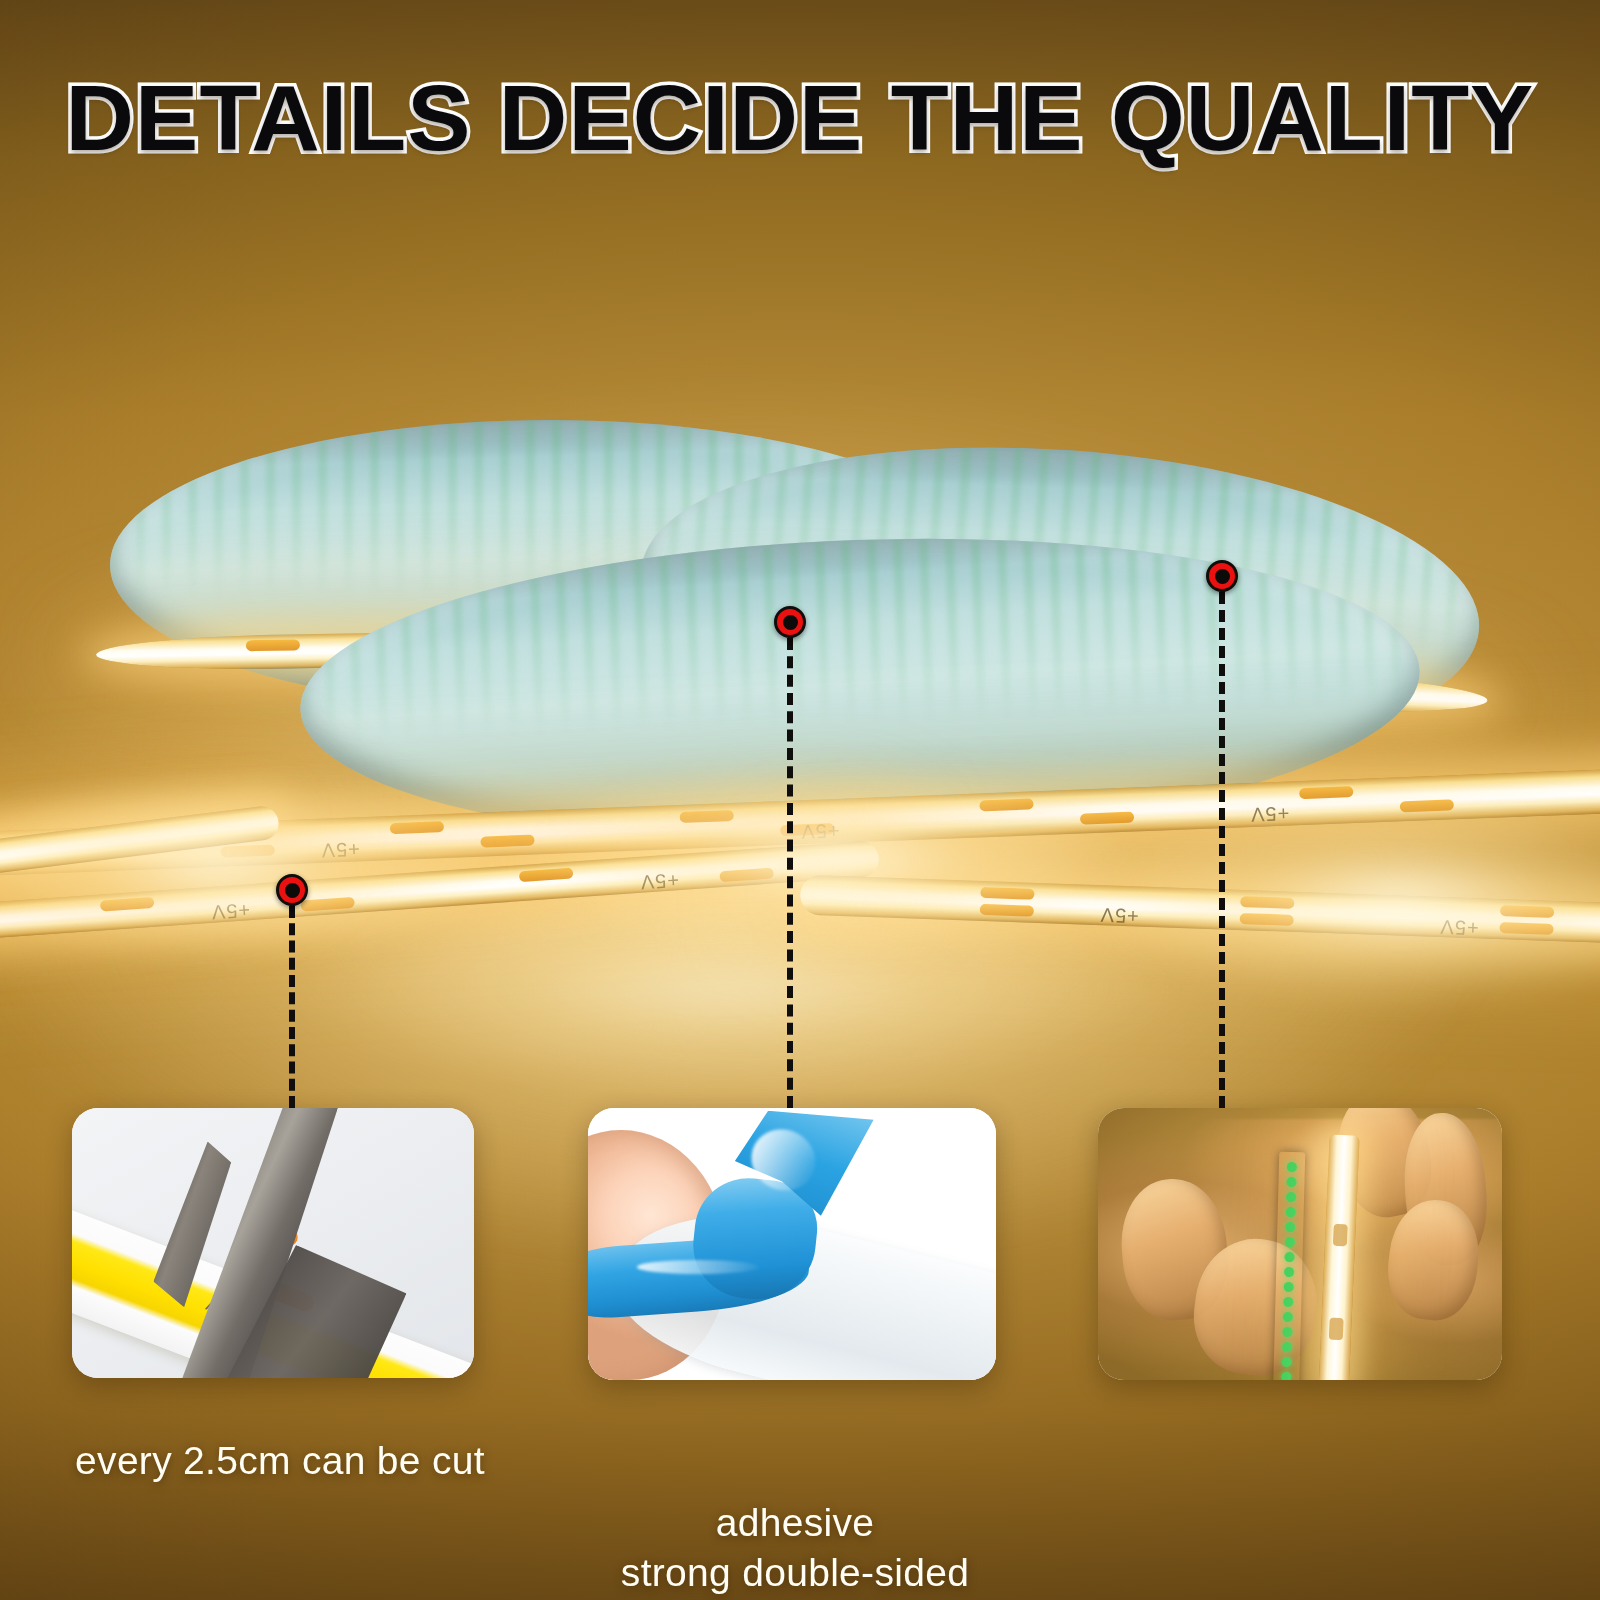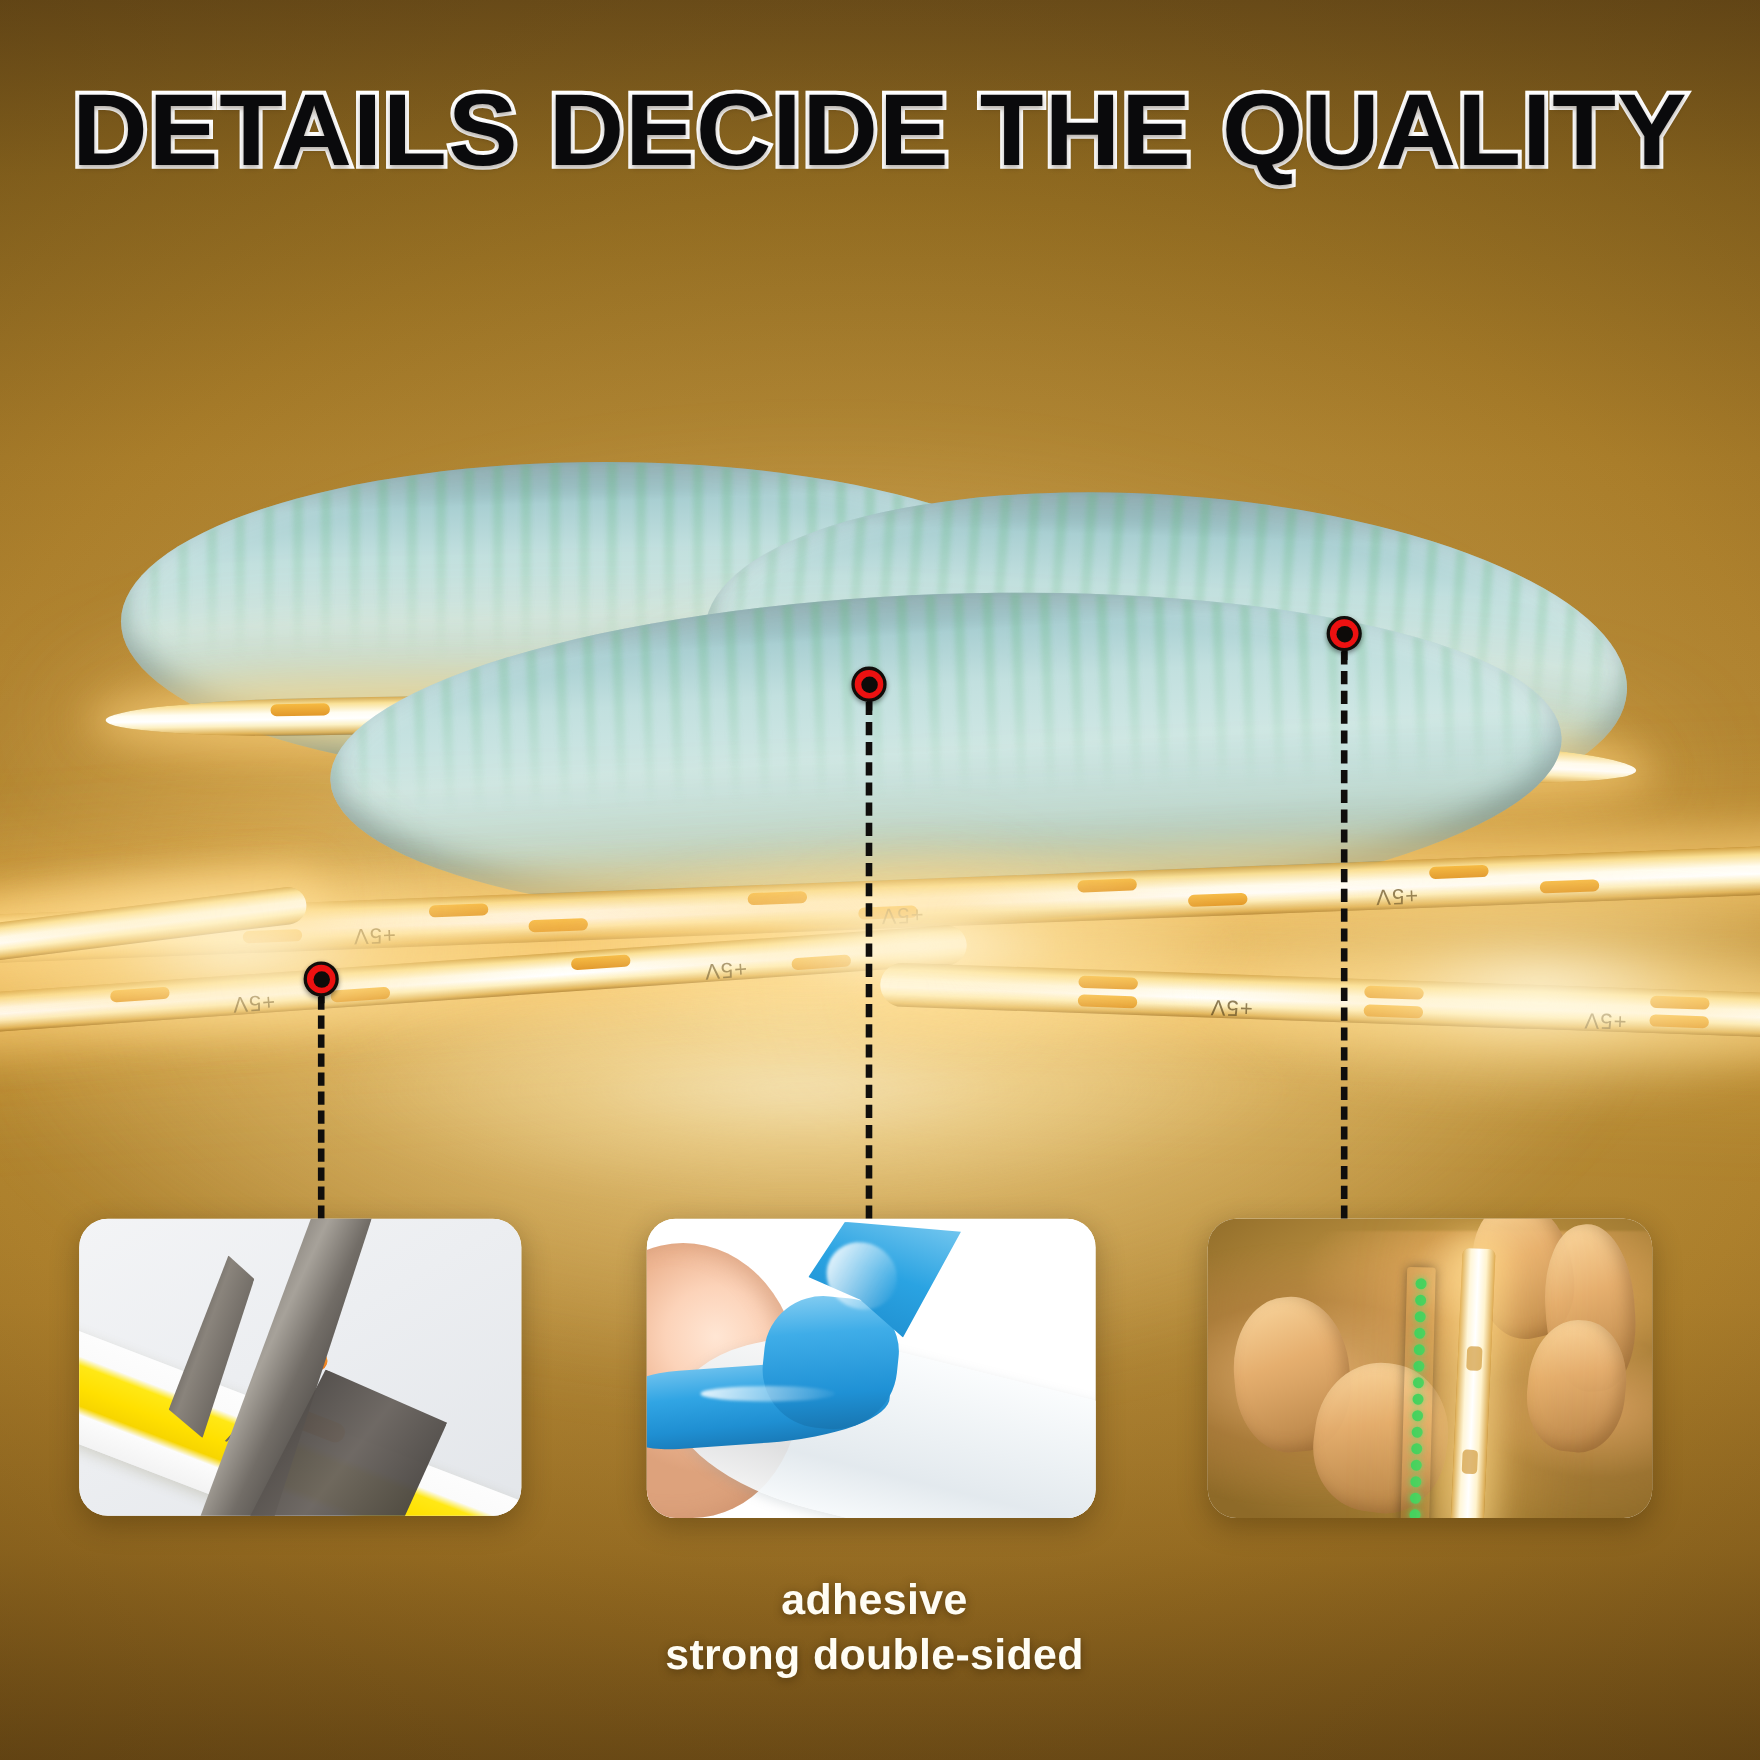--- a/index.html
+++ b/index.html
@@ -566,22 +566,25 @@
 
       <div class="p3-lit">
         <div class="p3-litpad" style="top:34%;"></div>
         <div class="p3-litpad" style="top:70%;"></div>
       </div>
     </div>
   </div>
 
   <div class="headline">DETAILS DECIDE THE QUALITY</div>
 
-
-  <div class="caption" style="left:560px; top:1430px; width:470px;font-weight:bold;">
+  <div class="caption" style="left:20px; top:1436px; width:520px;">
+    <div>every 2.5cm can be cut</div>
+  </div>
+
+  <div class="caption" style="left:560px; top:1498px; width:470px;">
     <div>adhesive</div>
     <div>strong double-sided</div>
   </div>
 
   <div class="caption" style="left:1100px; top:1430px; width:420px;">
   </div>
 
 </div>
 
 </body></html>

